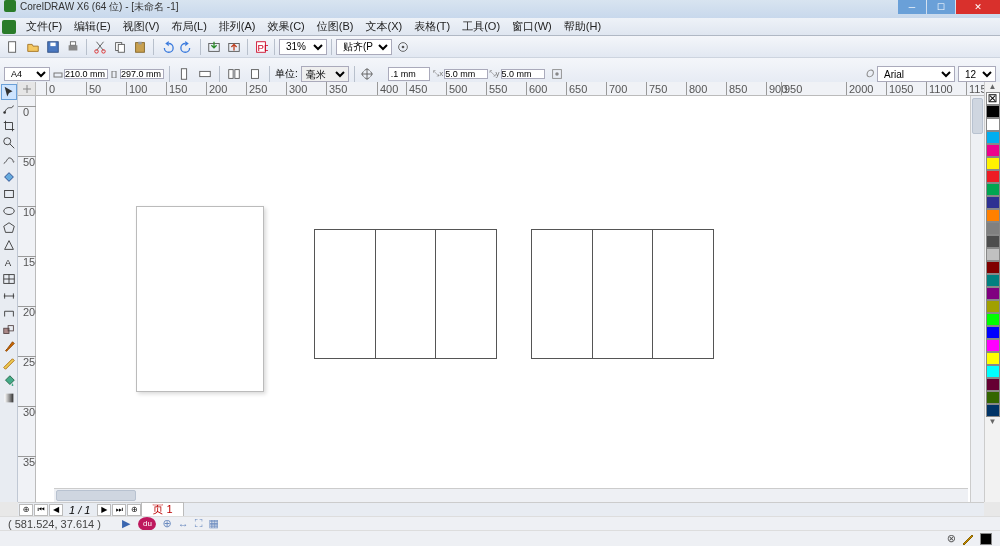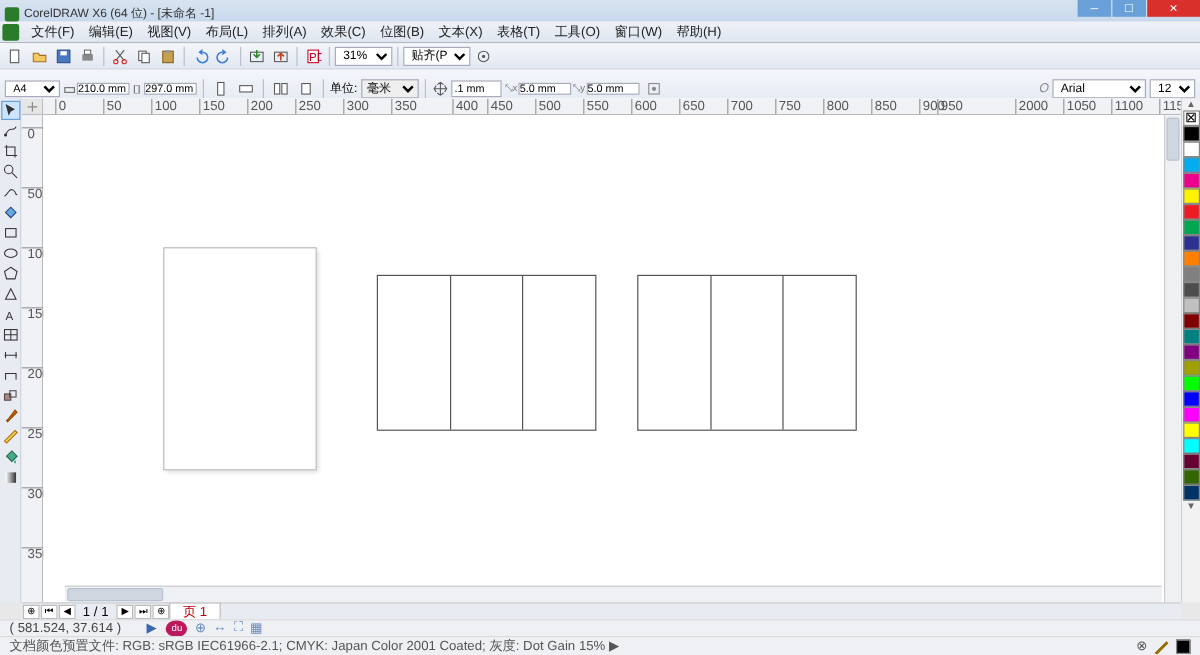--- a/index.html
+++ b/index.html
@@ -1,19 +1,19 @@
 <!DOCTYPE html>
 <html><head>
 <meta charset="utf-8">
 <style>
 * { margin: 0; padding: 0; box-sizing: border-box; font-family: "Microsoft YaHei", Arial, sans-serif; font-size: 11px; }
 body { width: 1000px; height: 546px; background: #e8e8e8; overflow: hidden; position: relative; }
 
 
-.titlebar { height: 18px; background: linear-gradient(#d8e4f0,#c8d8ec); display:flex; align-items:flex-end; padding-left:4px; }
+.titlebar { height: 18px; background: linear-gradient(#d8e4f0,#c8d8ec); display:flex; align-items:flex-start; padding-left:4px; }
 .titlebar .app-icon { width:12px; height:12px; background:#2a7c2a; border-radius:2px; margin-right:4px; display:inline-block; }
 .titlebar .title-text { font-size:10px; color:#333; }
 .win-controls { position:absolute; right:0; top:0; display:flex; }
 .win-btn { width:28px; height:14px; display:flex; align-items:center; justify-content:center; font-size:9px; color:#fff; }
 .win-min { background:#6aa0d8; }
 .win-max { background:#6aa0d8; margin-left:1px; }
 .win-close { background:#d9302c; margin-left:1px; width:44px; }
 
 
 .menubar { height:18px; background:linear-gradient(#eef2f8,#dfe6f0); display:flex; align-items:center; padding-left:2px; border-bottom:1px solid #b0b8c4; }
@@ -22,21 +22,21 @@
 
 
 .toolbar1 { height:22px; background:linear-gradient(#f4f6fa,#e2e8f2); display:flex; align-items:center; padding:0 4px; border-bottom:1px solid #cdd4df; gap:2px; }
 .tbtn { width:18px; height:18px; display:flex; align-items:center; justify-content:center; border:1px solid transparent; }
 .tsep { width:1px; height:16px; background:#b8c0cc; margin:0 2px; }
 .zoom-select { height:16px; font-size:10px; border:1px solid #aab; background:#fff; padding:0 2px; width:48px; }
 .snap-select { height:16px; font-size:10px; border:1px solid #aab; background:#fff; padding:0 2px; width:56px; }
 
 
 .propbar { height:24px; background:linear-gradient(#f4f6fa,#e2e8f2); display:flex; align-items:center; padding:16px 4px; border-bottom:1px solid #cdd4df; gap:3px; }
-.prop-field { display:flex; align-items:center; gap:2px; font-size:10px; }
+.prop-field { display:flex; align-items:center; gap:14px; font-size:10px; }
 .prop-input { width:52px; height:14px; font-size:9px; border:1px solid #aab; padding:0 2px; background:#fff; }
 .prop-dim { display:flex; flex-direction:row; gap:1px; }
 .prop-dim-row { display:flex; align-items:center; gap:1px; }
 .prop-dim-row svg { width:10px; height:7px; }
 .prop-dim-row input { width:44px; height:10px; font-size:9px; border:1px solid #aab; }
 .unit-select { height:16px; font-size:10px; border:1px solid #aab; width:48px; }
 .font-select { height:16px; font-size:10px; border:1px solid #aab; width:78px; background:#fff; padding:0 2px; }
 .font-size-sel { width:38px; }
 .flex-spacer { flex:1; }
 
@@ -71,21 +71,21 @@
 .scroll-h .thumb { position:absolute; top:1px; bottom:1px; left:2px; width:80px; background:#cfd6e0; border:1px solid #b8c2d0; border-radius:2px; }
 
 .color-palette { width:16px; background:#f2f2f2; border-left:1px solid #ccc; display:flex; flex-direction:column; }
 .color-palette .sw { width:14px; height:13px; border:1px solid #888; margin:0 auto; }
 .color-palette .none-sw { font-size:12px; text-align:center; line-height:11px; }
 .color-palette .arrow { height:10px; font-size:8px; text-align:center; color:#666; }
 
 
 .page-nav { position:absolute; left:18px; bottom:30px; right:16px; height:14px; background:#e8ecf2; border-top:1px solid #ccc; display:flex; align-items:center; font-size:10px; }
 .page-nav .nbtn { width:14px; height:12px; border:1px solid #bbb; background:#fff; display:flex; align-items:center; justify-content:center; font-size:8px; margin-left:1px; }
-.page-nav .pcount { padding:4px 6px; }
+.page-nav .pcount { padding:4px 6px;font-style:italic; }
 .page-nav .ptab { padding:0 10px; background:#fff; border:1px solid #bbb; height:15px; display:flex; align-items:center; color:#b00; }
 
 .hint-row { position:absolute; left:0; right:0; bottom:16px; height:14px; background:#eef0f4; display:flex; align-items:center; font-size:10px; color:#888; padding:0 8px; border-top:1px solid #ddd; }
 .hint-row .coords-slot { color:#444; width:110px; }
 .hint-row .hint-text { margin-left:310px; font-style:italic; color:#aaa; }
 .hint-row .baidu-icon { width:18px; height:14px; background:#be185d; border-radius:50%; color:#fff; display:flex; align-items:center; justify-content:center; font-size:8px; margin-left:8px; }
 .hint-row .dock-icons { display:flex; gap:6px; margin-left:6px; }
 .hint-row .dock-icons span { color:#6a8abf; font-size:11px; }
 
 .statusbar { position:absolute; left:0; right:0; bottom:0; height:16px; background:#eef0f4; border-top:1px solid #ddd; display:flex; align-items:center; font-size:10px; color:#555; padding:0 8px; }
@@ -580,21 +580,20 @@
   <span class="baidu-icon">du</span>
   <div class="dock-icons">
     <span>⊕</span>
     <span>↔</span>
     <span>⛶</span>
     <span>▦</span>
   </div>
 </div>
 
 <div class="statusbar">
-  <span>文档颜色预置文件: RGB: sRGB IEC61966-2.1; CMYK: Japan Color 2001 Coated; 灰度: Dot Gain 15% ▶</span>
   <div class="right-icons">
     <span>⊗</span>
     <svg width="12" height="12" viewBox="0 0 12 12">
         <path d="M1 11L10 2l1 1-9 9z" fill="#c80" stroke="#860"></path>
       </svg>
     <div class="ci" style="background:#000"></div>
   </div>
 </div>
 
 </body></html>

